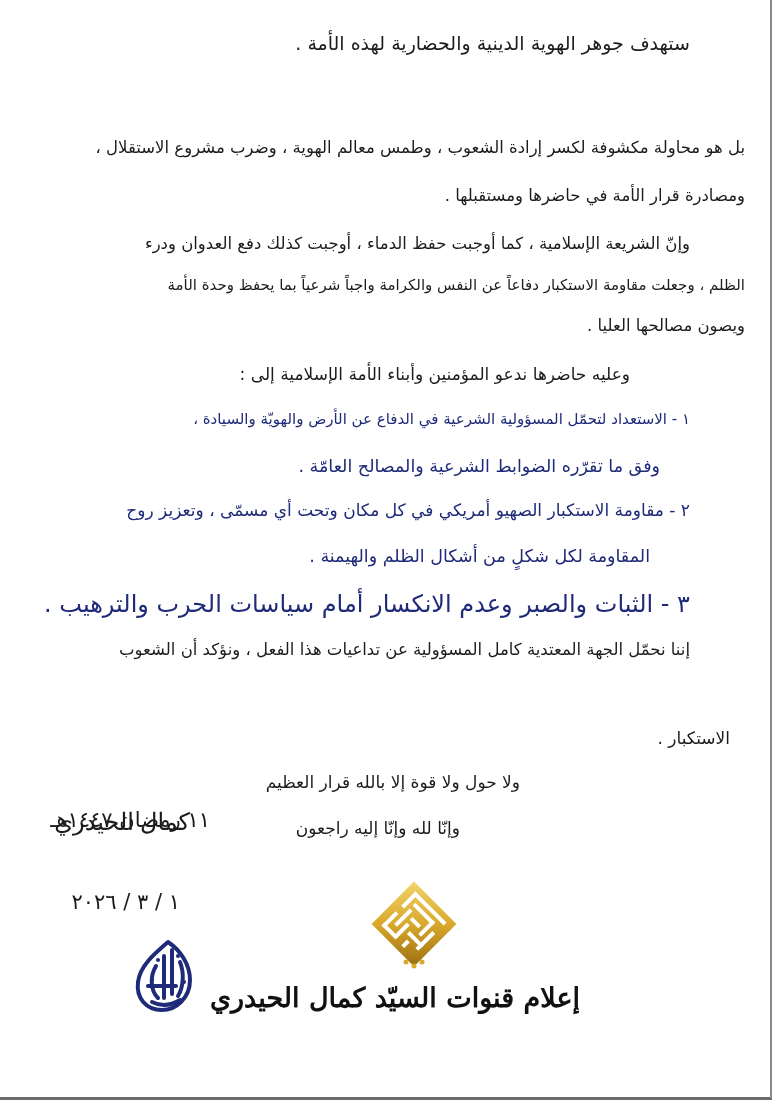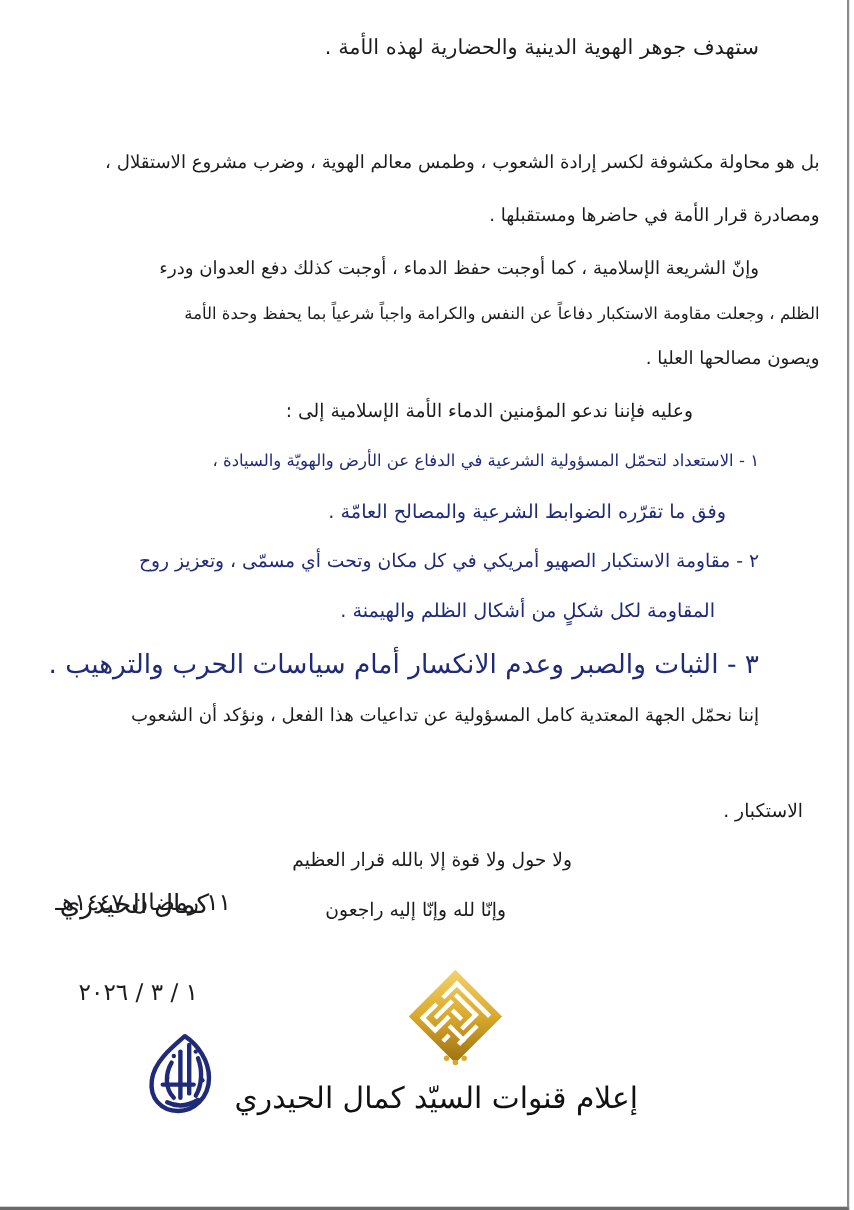--- a/index.html
+++ b/index.html
@@ -73,21 +73,21 @@
       height: 96px;
     }
     .logo-text {
       position: absolute;
       left: 280px;
       top: 982px;
       width: 300px;
       text-align: left;
       direction: rtl;
       font-family: "DejaVu Serif", serif;
-      font-weight: normal;
+      font-weight: bold;
       font-size: 27px;
       color: #111111;
       white-space: nowrap;
       letter-spacing: -0.5px;
     }
   </style>
 </head>
 <body>
 
 <div class="page">
@@ -98,21 +98,21 @@
   <div class="line ink-black" style="right:25px; top:138px; font-size:16.5px;">بل هو محاولة مكشوفة لكسر إرادة الشعوب ، وطمس معالم الهوية ، وضرب مشروع الاستقلال ،</div>
 
   <div class="line ink-black" style="right:25px; top:186px; font-size:16.5px;">ومصادرة قرار الأمة في حاضرها ومستقبلها .</div>
 
   <div class="line ink-black" style="right:80px; top:234px; font-size:16.5px;">وإنّ الشريعة الإسلامية ، كما أوجبت حفظ الدماء ، أوجبت كذلك دفع العدوان ودرء</div>
 
   <div class="line ink-black" style="right:25px; top:276px; font-size:15px;">الظلم ، وجعلت مقاومة الاستكبار دفاعاً عن النفس والكرامة واجباً شرعياً بما يحفظ وحدة الأمة</div>
 
   <div class="line ink-black" style="right:25px; top:316px; font-size:16.5px;">ويصون مصالحها العليا .</div>
 
-  <div class="line ink-black" style="right:140px; top:364px; font-size:17px;">وعليه فإننا ندعو المؤمنين الدماء الأمة الإسلامية إلى :</div>
+  <div class="line ink-black" style="right:140px; top:364px; font-size:17px;">وعليه حاضرها ندعو المؤمنين وأبناء الأمة الإسلامية إلى :</div>
 
   <div class="line ink-blue" style="right:80px; top:410px; font-size:15px;">١ - الاستعداد لتحمّل المسؤولية الشرعية في الدفاع عن الأرض والهويّة والسيادة ،</div>
   <div class="line ink-blue" style="right:110px; top:456px; font-size:17.5px;">وفق ما تقرّره الضوابط الشرعية والمصالح العامّة .</div>
 
   <div class="line ink-blue" style="right:80px; top:500px; font-size:17px;">٢ - مقاومة الاستكبار الصهيو أمريكي في كل مكان وتحت أي مسمّى ، وتعزيز روح</div>
   <div class="line ink-blue" style="right:120px; top:546px; font-size:17.5px;">المقاومة لكل شكلٍ من أشكال الظلم والهيمنة .</div>
 
   <div class="line ink-blue" style="right:80px; top:590px; font-size:24px;">٣ - الثبات والصبر وعدم الانكسار أمام سياسات الحرب والترهيب .</div>
 
   <div class="line ink-black" style="right:80px; top:640px; font-size:16.5px;">إننا نحمّل الجهة المعتدية كامل المسؤولية عن تداعيات هذا الفعل ، ونؤكد أن الشعوب</div>

